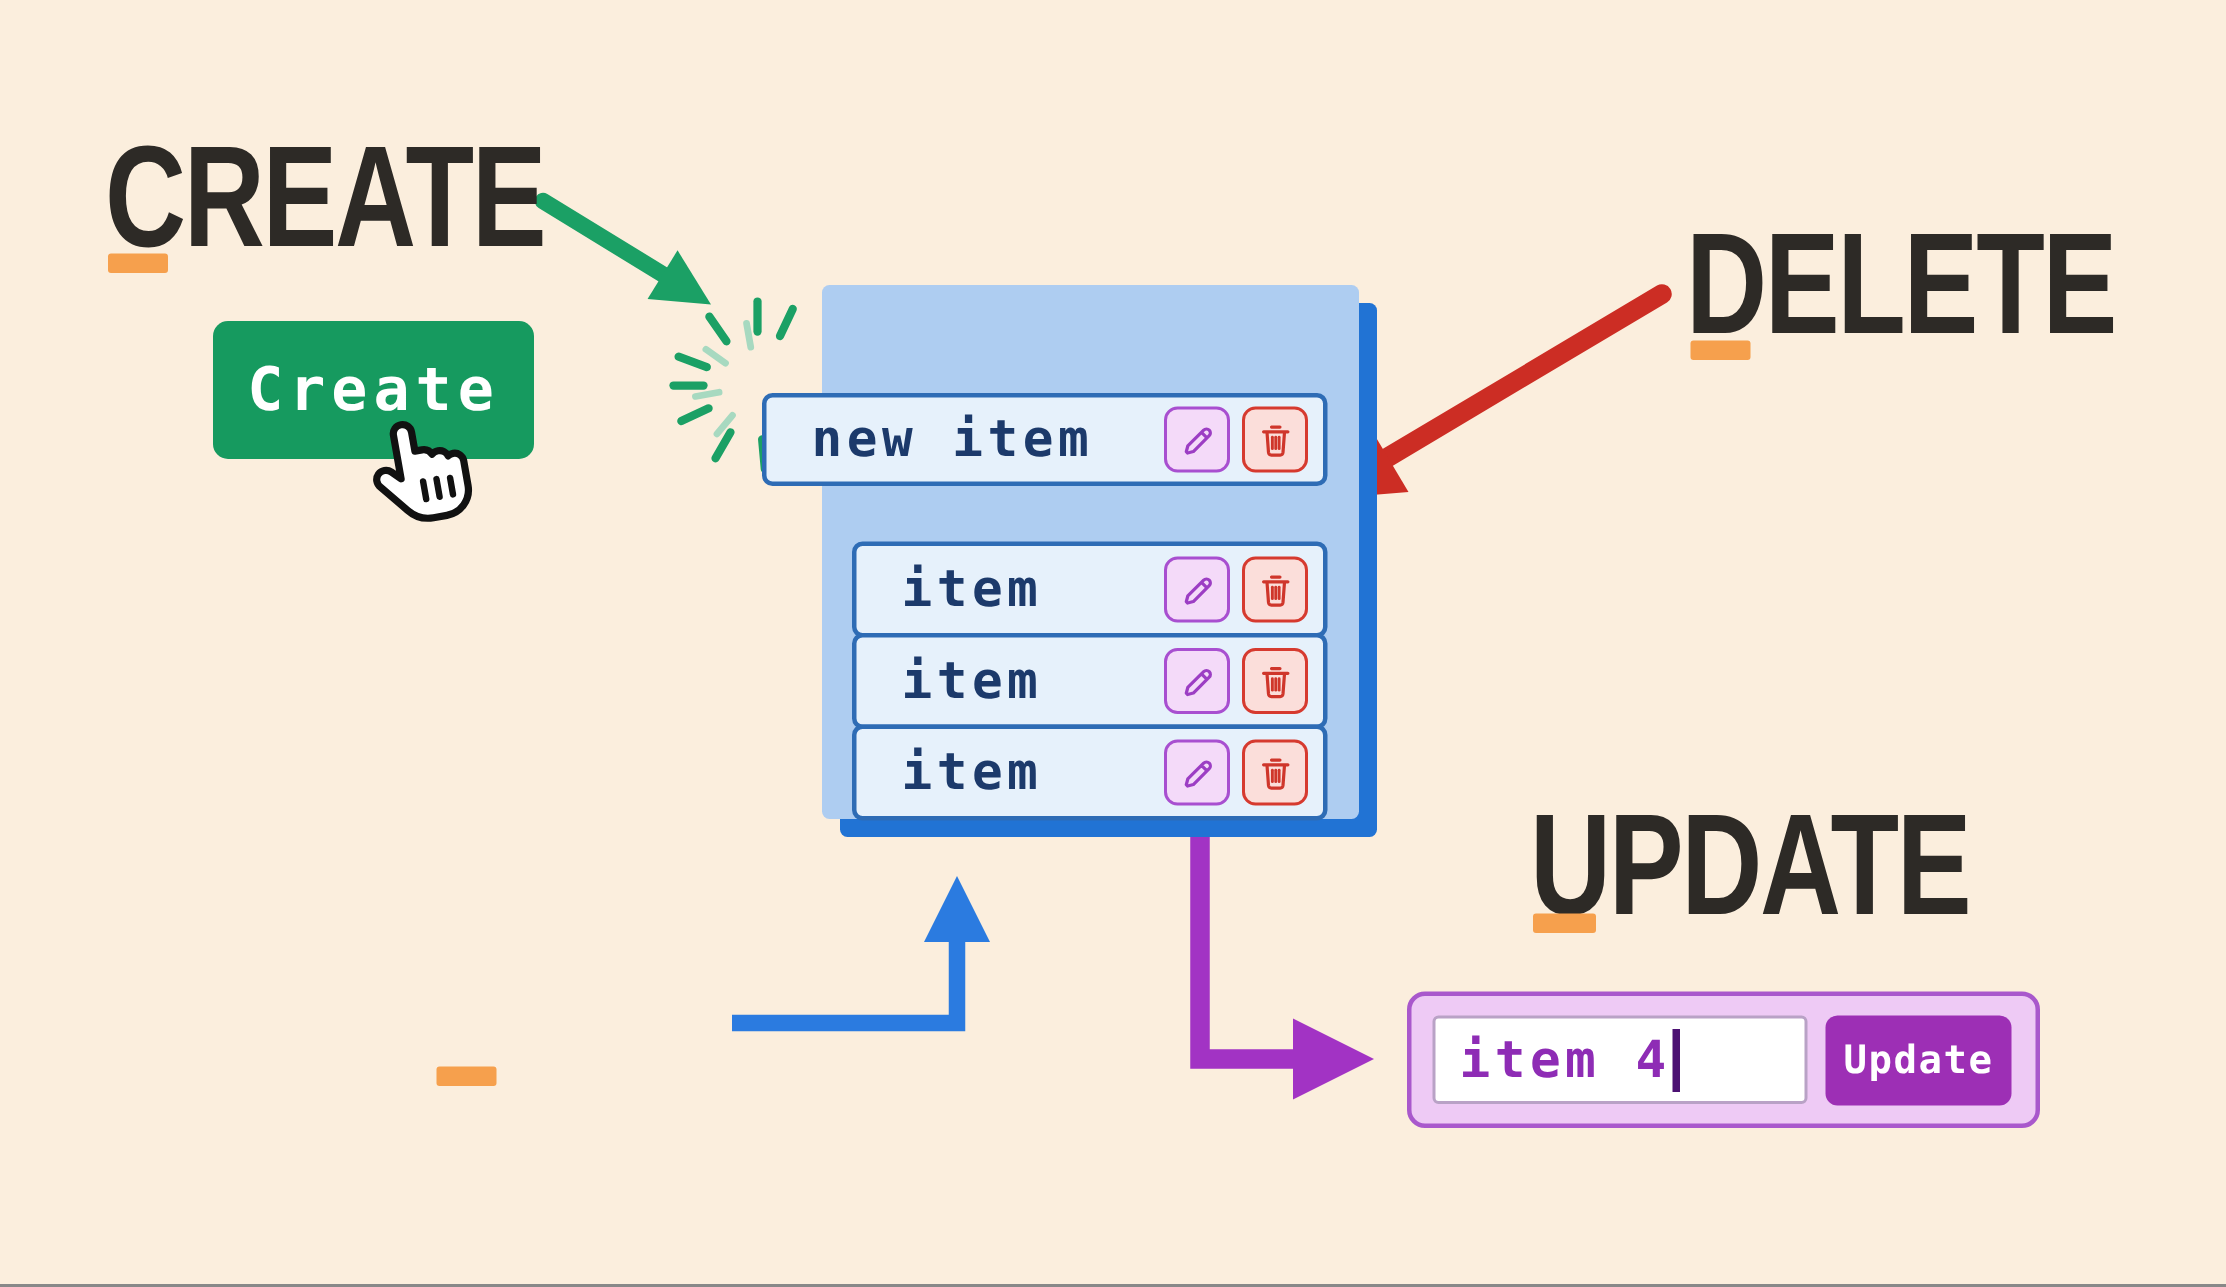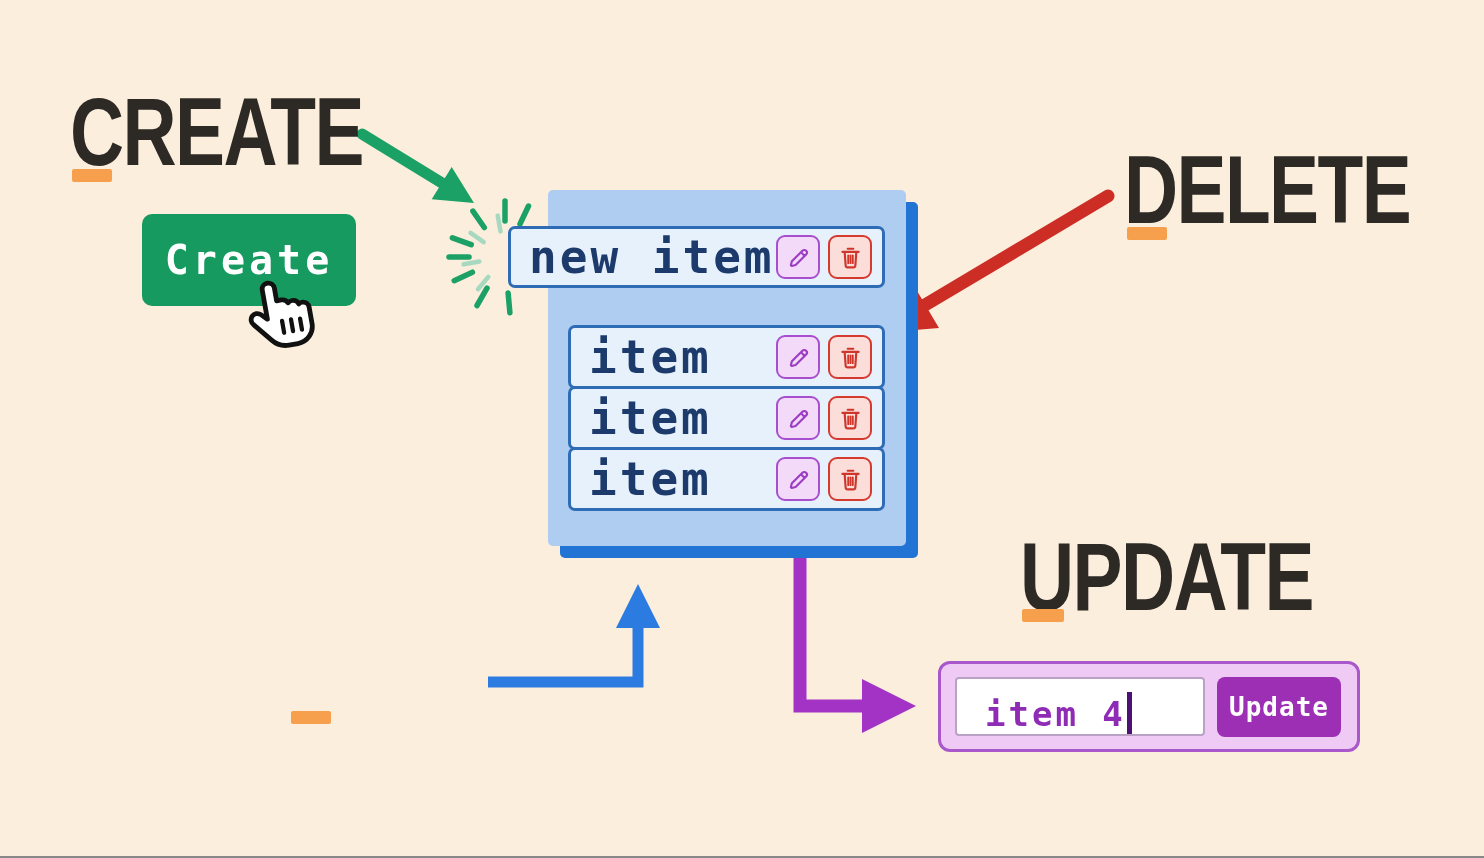--- a/index.html
+++ b/index.html
@@ -57,21 +57,21 @@
   
   .panel{
     position:absolute;left:548px;top:190px;width:358px;height:356px;
     background:var(--panel);border-radius:5px;
     box-shadow:12px 12px 0 0 var(--panel-shadow);
   }
   .row{
     position:absolute;display:flex;align-items:center;
     background:var(--row-bg);border:3px solid var(--row-border);border-radius:7px;
     color:var(--navy);font-family:"DejaVu Sans Mono",monospace;font-weight:700;
-    font-size:46px;letter-spacing:3px;padding-left:18px;padding-right:10px;
+    font-size:34px;letter-spacing:3px;padding-left:30px;padding-right:10px;margin-top:36px;
   }
   .row-new{left:508px;top:226px;width:377px;height:62px;z-index:3}
   .row-1{left:568px;top:325px;width:317px;height:64px;z-index:2}
   .row-2{left:568px;top:386px;width:317px;height:64px;z-index:2}
   .row-3{left:568px;top:447px;width:317px;height:64px;z-index:2}
   .row .btns{margin-left:auto;display:flex;gap:8px;align-items:center}
   .icon-btn{
     width:44px;height:44px;border-radius:9px;border:2.5px solid;cursor:pointer;
     display:flex;align-items:center;justify-content:center;background:transparent;padding:0;
   }
@@ -80,21 +80,21 @@
   .icon-btn svg{display:block}
 
   
   .update-panel{
     position:absolute;left:938px;top:661px;width:422px;height:91px;
     background:var(--update-panel);border:3px solid var(--update-border);
     border-radius:12px;display:flex;align-items:center;padding:0 14px;gap:12px;
   }
   .update-input{
     width:250px;height:59px;background:#fff;border:2px solid #b9a2c6;border-radius:4px;
-    display:flex;align-items:flex-end;padding-left:28px;
+    display:flex;align-items:center;padding-left:16px;
     color:var(--input-text);font-family:"DejaVu Sans Mono",monospace;
     font-weight:700;font-size:34px;letter-spacing:3px;white-space:pre;cursor:text;
   }
   .caret{display:inline-block;width:5px;height:42px;background:var(--caret);margin-left:1px}
   .update-btn{
     width:124px;height:60px;background:var(--update-btn);border:none;border-radius:8px;
     color:#fff;font-family:"DejaVu Sans Mono",monospace;font-weight:700;font-size:26px;
     letter-spacing:1px;cursor:pointer;display:flex;align-items:center;justify-content:center;
   }
 </style>

